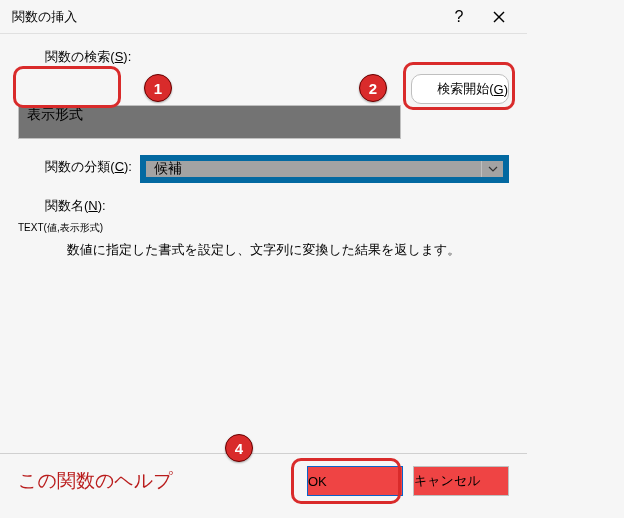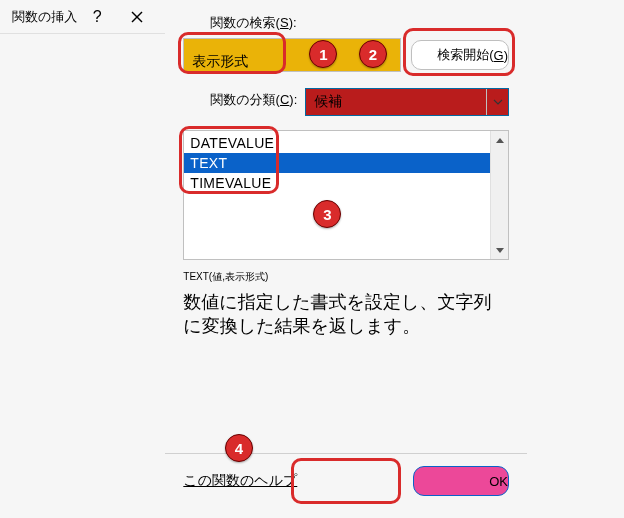--- a/index.html
+++ b/index.html
@@ -10,21 +10,21 @@
     width: 624px;
     height: 518px;
     overflow: hidden;
     color: #000;
   }
   .dialog {
     width: 527px;
     height: 518px;
     background: #f6f6f6;
     display: flex;
-    flex-direction: row;
+    flex-direction: column;
   }
   .titlebar {
     height: 34px;
     display: flex;
     align-items: center;
     padding: 0 8px 0 12px;
     background: #f6f6f6;
     border-bottom: 1px solid #e0e0e0;
   }
   .titlebar .title { flex: 1; font-size: 13px; }
@@ -42,45 +42,46 @@
     display: flex;
     flex-direction: column;
   }
   .label { margin-bottom: 6px; font-size: 13px; padding-left: 27px; }
   .label u { text-decoration: underline; }
   .row { display: flex; align-items: flex-start; gap: 10px; }
   .search-row { margin-bottom: 16px; position: relative; }
   .search-input {
     flex: 1;
     height: 34px;
-    background: #eab308;
+    background: #737373;
     border: 1px solid #c0c0c0;
     padding: 0 8px;
     font-size: 14px;
     display: flex;
-    align-items: flex-end;
+    align-items: flex-start;
+    margin-top: 33px;
   }
   .go-btn {
     width: 98px;
     height: 30px;
     background: #fff;
     border: 1px solid #bfbfbf;
     border-radius: 10px;
     display: flex;
     align-items: center;
     justify-content: flex-end;
     margin-top: 2px;
     font-size: 13px;
   }
   .category-row { display: flex; align-items: center; gap: 8px; margin-bottom: 14px; }
   .category-select {
     flex: 1;
     height: 28px;
-    background: #b91c1c;
-    border: 1px solid #0369a1;
+    background: #a3a3a3;
+    border: 6px solid #0369a1;
     display: flex;
     align-items: center;
     max-width: 410px;
   }
   .category-select .val { flex: 1; padding: 0 8px; font-size: 14px; }
   .category-select .chev {
     width: 22px;
     height: 100%;
     border-left: 1px solid #c0c0c0;
     display: flex;
@@ -108,39 +109,39 @@
   }
   .scrollbar .sb-btn {
     height: 18px;
     display: flex;
     align-items: center;
     justify-content: center;
   }
   .scrollbar .sb-btn svg { width: 8px; height: 5px; fill: #555; }
   .scrollbar .sb-track { flex: 1; }
   .syntax { font-size: 10px; margin-bottom: 6px; }
-  .desc { font-size: 18px; margin-bottom: 0; }
+  .desc { font-size: 13px; margin-bottom: 0; text-align: center; }
   .spacer { flex: 1; }
   .separator { height: 1px; background: #d0d0d0; margin: 0 -18px 12px -18px; }
   .footer {
     display: flex;
     align-items: center;
     padding: 0 0 14px 0;
   }
-  .help-link { color: #000000; text-decoration: underline; font-size: 14px; }
+  .help-link { color: #b91c1c; font-size: 19px; }
   .footer-spacer { flex: 1; }
   .btn {
     width: 96px;
     height: 30px;
-    background: #ec4899;
+    background: #ef4444;
     border: 1px solid #bfbfbf;
-    border-radius: 11px;
-    display: flex;
-    align-items: center;
-    justify-content: flex-end;
+    border-radius: 0;
+    display: flex;
+    align-items: center;
+    justify-content: flex-start;
     margin-left: 10px;
     font-size: 13px;
   }
   .btn.primary { border: 1.5px solid #0a62c9; }
 
   
   .marker {
     position: absolute;
     width: 28px; height: 28px;
     border-radius: 50%;
@@ -213,61 +214,41 @@
       <div class="category-select">
         <div class="val">候補</div>
         <div class="chev">
           <svg viewBox="0 0 10 6">
               <path d="M1 1 L5 5 L9 1" stroke="#333" stroke-width="1.2" fill="none"></path>
             </svg>
         </div>
       </div>
     </div>
 
-
-    <div class="listbox-wrap">
-      <div class="listbox">
-        <div class="list-inner">
-          <div class="list-item">DATEVALUE</div>
-          <div class="list-item selected">TEXT</div>
-          <div class="list-item">TIMEVALUE</div>
-        </div>
-        <div class="scrollbar">
-          <div class="sb-btn">
-              <svg viewBox="0 0 8 5">
-                <path d="M0 5 L4 0 L8 5 Z"></path>
-              </svg>
-            </div>
-          <div class="sb-track"></div>
-          <div class="sb-btn">
-              <svg viewBox="0 0 8 5">
-                <path d="M0 0 L4 5 L8 0 Z"></path>
-              </svg>
-            </div>
-        </div>
-      </div>
-      <div class="anno-rect" style="left:-4px; top:-4px; width:100px; height:68px;"></div>
-      <div class="marker" style="left:130px; top:70px;">
-          <span>3</span>
-        </div>
-    </div>
+    <div class="label">
+      <span>関数名(</span><u>N</u><span>):</span>
+    </div>
+
 
     <div class="syntax">TEXT(値,表示形式)</div>
     <div class="desc">数値に指定した書式を設定し、文字列に変換した結果を返します。</div>
 
     <div class="spacer"></div>
 
     <div class="separator"></div>
 
     <div class="footer" style="position:relative;">
       <a class="help-link">この関数のヘルプ</a>
       <div class="footer-spacer"></div>
       <div class="btn primary">
           <span>OK</span>
         </div>
+      <div class="btn">
+          <span>キャンセル</span>
+        </div>
 
       <div class="anno-rect" style="right:108px; top:-8px; width:110px; height:46px;"></div>
       <div class="marker" style="right:256px; top:-32px;">
           <span>4</span>
         </div>
     </div>
 
   </div>
 </div>
 

